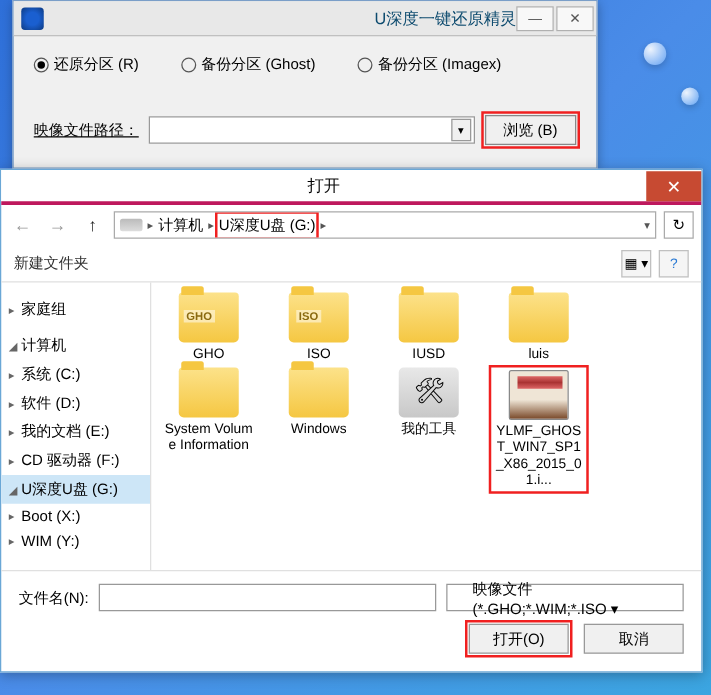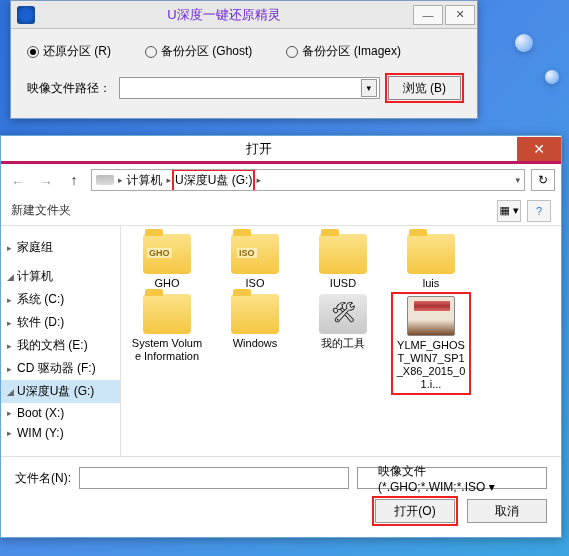--- a/index.html
+++ b/index.html
@@ -7,31 +7,31 @@
 
 
 .bubble { position: absolute; border-radius: 50%; background: radial-gradient(circle at 30% 30%, rgba(255,255,255,0.9), rgba(120,180,255,0.5)); box-shadow: 0 2px 6px rgba(0,0,0,0.2); }
 .b1 { width: 18px; height: 18px; right: 36px; top: 34px; }
 .b2 { width: 14px; height: 14px; right: 10px; top: 70px; }
 
 
 .topwin { position: absolute; left: 10px; top: 0; width: 468px; background: #f0f0f0; border: 1px solid #7a9ec8; box-shadow: 0 2px 8px rgba(0,0,0,0.3); }
 .top-titlebar { height: 28px; background: #e8e8e8; border-bottom: 1px solid #c0c0c0; display: flex; align-items: center; position: relative; }
 .top-icon { width: 18px; height: 18px; margin-left: 6px; background: radial-gradient(circle, #1a5fd0 40%, #0d3a80); border-radius: 3px; }
-.top-title { flex: 1; text-align: center; font-size: 13px; color: #6d28d9; }
+.top-title { flex: 1; text-align: right; font-size: 13px; color: #0c4a6e; }
 .top-btns { display: flex; }
 .top-btn { width: 30px; height: 20px; border: 1px solid #b0b0b0; background: #f8f8f8; display: flex; align-items: center; justify-content: center; margin-right: 2px; font-size: 11px; color: #555; }
 
 .top-body { padding: 14px 16px 18px; }
-.radio-row { display: flex; gap: 34px; margin-bottom: 16px; }
+.radio-row { display: flex; gap: 34px; margin-bottom: 32px; }
 .radio { display: flex; align-items: center; gap: 4px; }
 .radio-dot { width: 12px; height: 12px; border: 1px solid #555; border-radius: 50%; display: flex; align-items: center; justify-content: center; }
 .radio-dot.on::after { content: ""; width: 6px; height: 6px; background: #000; border-radius: 50%; }
 .path-row { display: flex; align-items: center; gap: 8px; }
-.path-label { white-space: nowrap; }
+.path-label { white-space: nowrap; text-decoration: underline; }
 .path-select { flex: 1; height: 22px; border: 1px solid #999; background: #fff; display: flex; align-items: center; justify-content: flex-end; padding-right: 2px; }
 .path-select .dd { width: 16px; height: 18px; border: 1px solid #999; background: #f0f0f0; display: flex; align-items: center; justify-content: center; font-size: 9px; }
 .browse-btn { height: 24px; padding: 0 14px; border: 1px solid #888; background: #f0f0f0; }
 .hl-red { outline: 2px solid #f02020; outline-offset: 1px; }
 
 
 .opendlg { position: absolute; left: 0; top: 135px; width: 562px; background: #fff; border: 1px solid #6aa7d6; box-shadow: 0 2px 10px rgba(0,0,0,0.3); }
 .open-titlebar { height: 28px; background: #fff; display: flex; align-items: center; border-bottom: 3px solid #be185d; }
 .open-title { flex: 1; text-align: center; font-size: 13px; }
 .open-close { width: 44px; height: 24px; background: #c74a32; color: #fff; display: flex; align-items: center; justify-content: center; font-size: 14px; }

